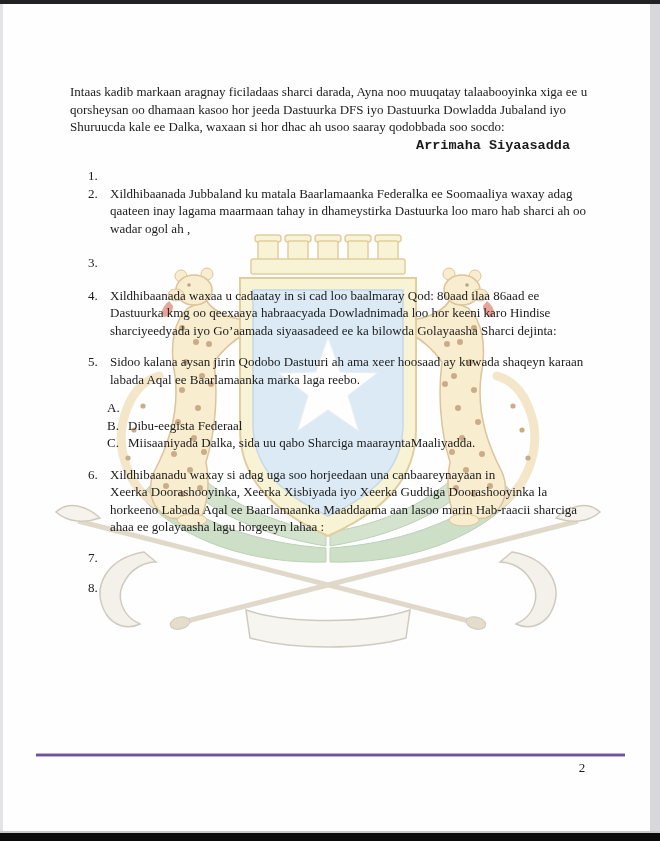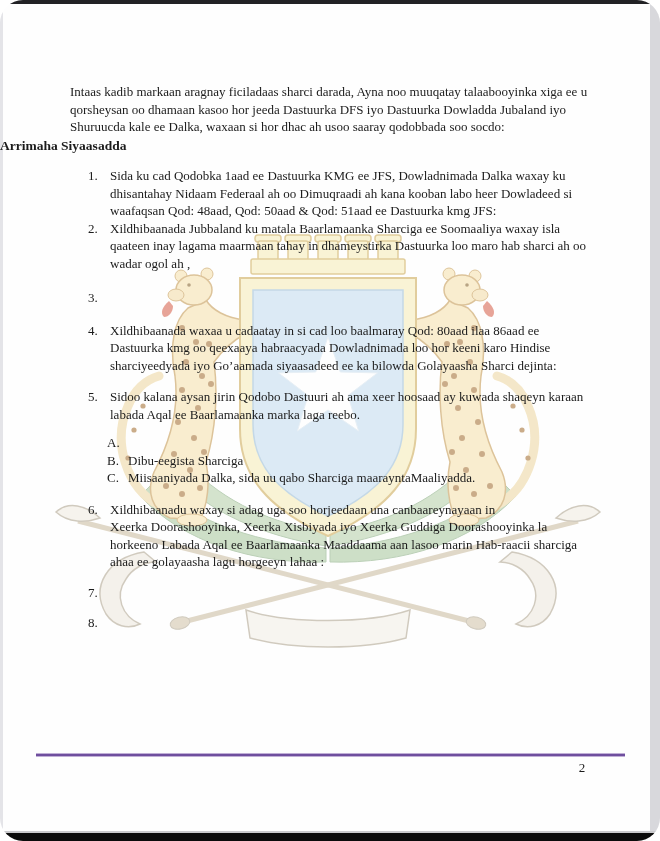--- a/index.html
+++ b/index.html
@@ -1,32 +1,32 @@
 <!DOCTYPE html>
 <html><head>
 <meta charset="utf-8">
 <style>
   html,body{margin:0;padding:0;}
   body{width:660px;height:841px;background:#ffffff;}
   .screen{position:relative;width:660px;height:841px;background:#fefefe;overflow:hidden;
-          font-family:"Liberation Serif", serif;color:#1b1b1b;border-radius:23px;}
+          font-family:"Liberation Serif", serif;color:#1b1b1b;}
   
   .bar-top{position:absolute;top:0;left:0;right:0;height:4px;background:#222225;}
   .strip-left{position:absolute;top:4px;bottom:10px;left:0;width:3px;background:#e4e4e8;}
   .strip-right{position:absolute;top:4px;bottom:10px;right:0;width:10px;background:#d8d8dc;}
   .bar-bottom-gray{position:absolute;left:0;right:0;bottom:8px;height:2px;background:#c9c9cc;}
   .bar-bottom{position:absolute;left:0;right:0;bottom:0;height:8px;background:#0b0b0b;}
 
   
   .watermark{position:absolute;left:48px;top:224px;z-index:1;opacity:.6;pointer-events:none;}
 
   
   .content{position:absolute;inset:0;z-index:2;}
   .intro{position:absolute;left:70px;top:70px;width:566px;font-size:13px;line-height:17.5px;white-space:pre-line;}
-  .heading{position:absolute;left:0;top:137px;width:570px;text-align:left;font-weight:bold;font-size:13.5px;line-height:17px;}
+  .heading{position:absolute;left:0;top:137px;width:570px;text-align:right;font-weight:bold;font-size:13.5px;line-height:17px;font-family:Liberation Mono, monospace;}
   .list{position:absolute;left:88px;top:167px;width:536px;}
   .item{display:flex;font-size:13px;line-height:17.5px;}
   .item .num{flex:none;width:22px;}
   .item .txt{white-space:pre-line;}
   .m0{margin-bottom:0;}
   .m17{margin-bottom:17px;}
   .m15{margin-bottom:15px;}
   .m14{margin-bottom:14px;}
   .m13{margin-bottom:13px;}
   .m11{margin-bottom:11px;}
@@ -139,28 +139,25 @@
     <p class="intro">Intaas kadib markaan aragnay ficiladaas sharci darada, Ayna noo muuqatay talaabooyinka xiga ee u
 qorsheysan oo dhamaan kasoo hor jeeda  Dastuurka DFS iyo Dastuurka Dowladda Jubaland  iyo
 Shuruucda kale ee Dalka, waxaan si hor dhac ah usoo saaray qodobbada soo socdo:</p>
 
     <div class="heading">Arrimaha Siyaasadda</div>
 
     <div class="list">
 
       <div class="item m0">
         <span class="num">1.</span>
-        <div class="txt">Sida ku cad Qodobka 1aad ee Dastuurka KMG ee JFS, Dowladnimada Dalka waxay ku
-dhisantahay Nidaam Federaal  ah oo Dimuqraadi ah kana kooban labo heer Dowladeed si
-waafaqsan Qod: 48aad, Qod: 50aad &amp; Qod: 51aad ee Dastuurka kmg JFS:</div>
       </div>
 
       <div class="item m17">
         <span class="num">2.</span>
-        <div class="txt">Xildhibaanada Jubbaland ku matala Baarlamaanka Sharciga ee Soomaaliya waxay isla
+        <div class="txt">Xildhibaanada Jubbaland ku matala Baarlamaanka Federalka ee Soomaaliya waxay adag
 qaateen  inay lagama maarmaan tahay in dhameystirka Dastuurka loo maro hab sharci ah oo
 wadar ogol ah ,</div>
       </div>
 
       <div class="item m15">
         <span class="num">3.</span>
       </div>
 
       <div class="item m14">
         <span class="num">4.</span>
@@ -174,21 +171,21 @@
         <div class="txt">Sidoo  kalana aysan jirin Qodobo Dastuuri ah ama xeer hoosaad ay kuwada shaqeyn karaan
 labada Aqal ee Baarlamaanka marka laga reebo.</div>
       </div>
 
       <div class="sublist">
         <div class="sub">
           <span class="letter">A.</span>
         </div>
         <div class="sub">
           <span class="letter">B.</span>
-          <div class="txt">Dibu-eegista Sharciga</div>
+          <div class="txt">Dibu-eegista Federaal</div>
         </div>
         <div class="sub">
           <span class="letter">C.</span>
           <div class="txt">Miisaaniyada Dalka, sida uu qabo Sharciga maarayntaMaaliyadda.</div>
         </div>
       </div>
 
       <div class="item m13">
         <span class="num">6.</span>
         <div class="txt">Xildhibaanadu waxay si adag uga soo horjeedaan una canbaareynayaan in

